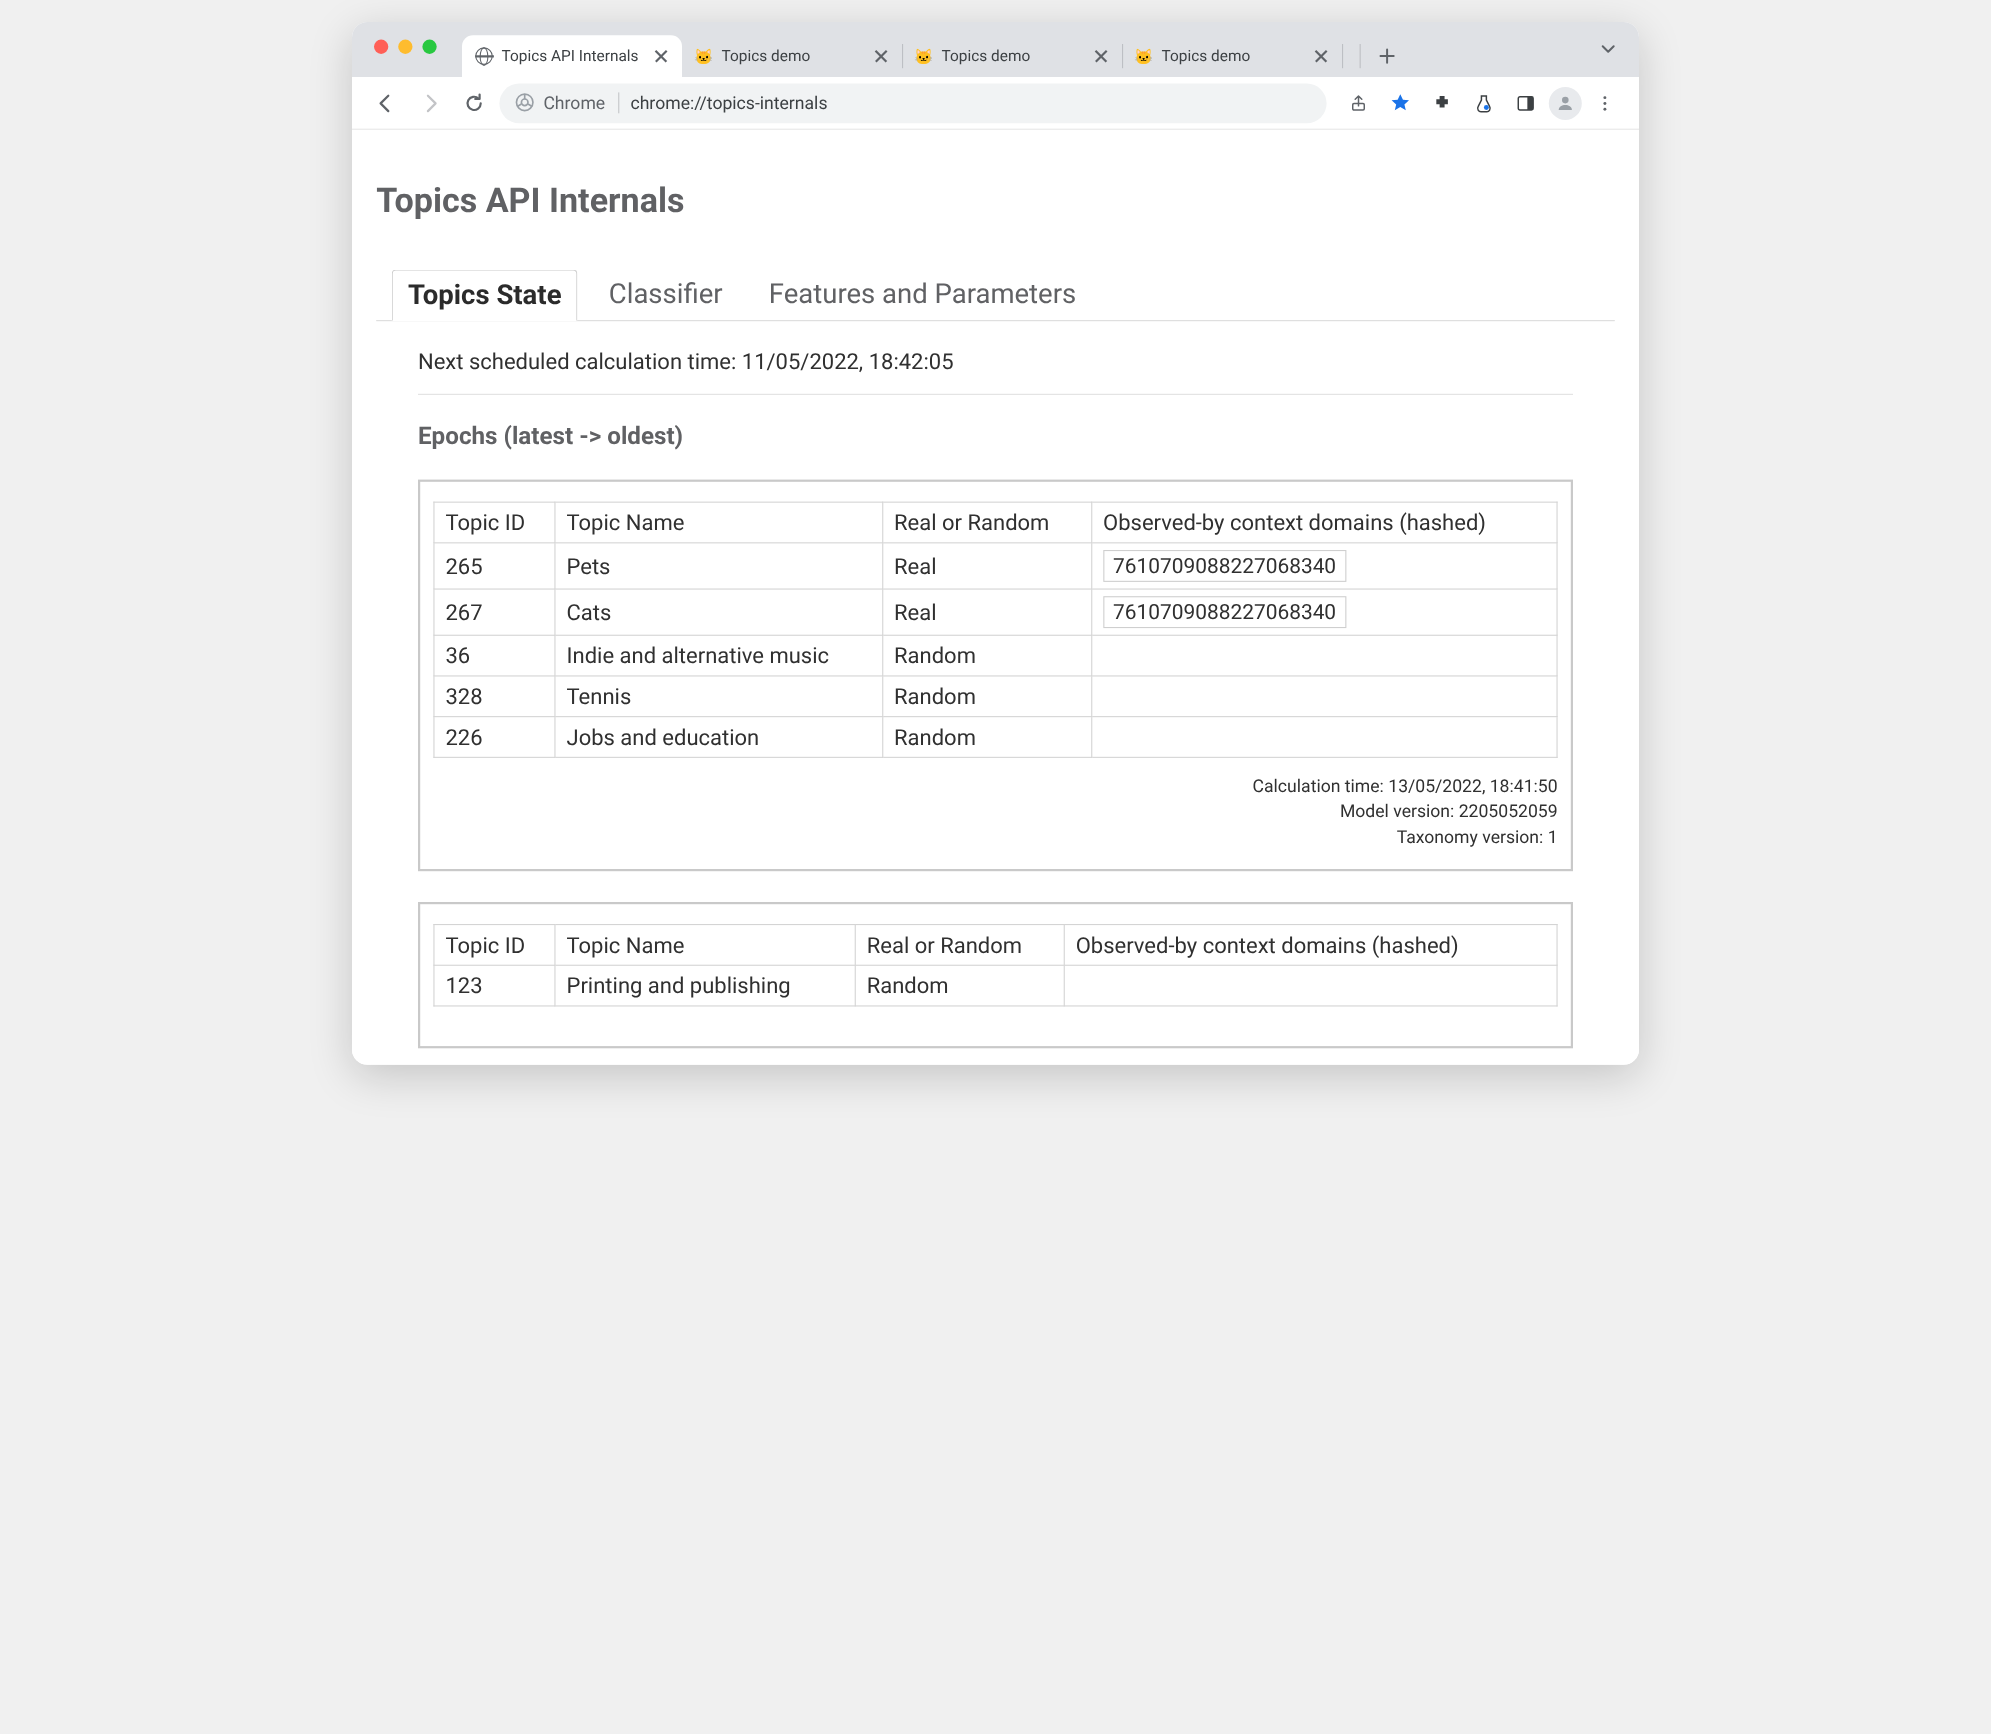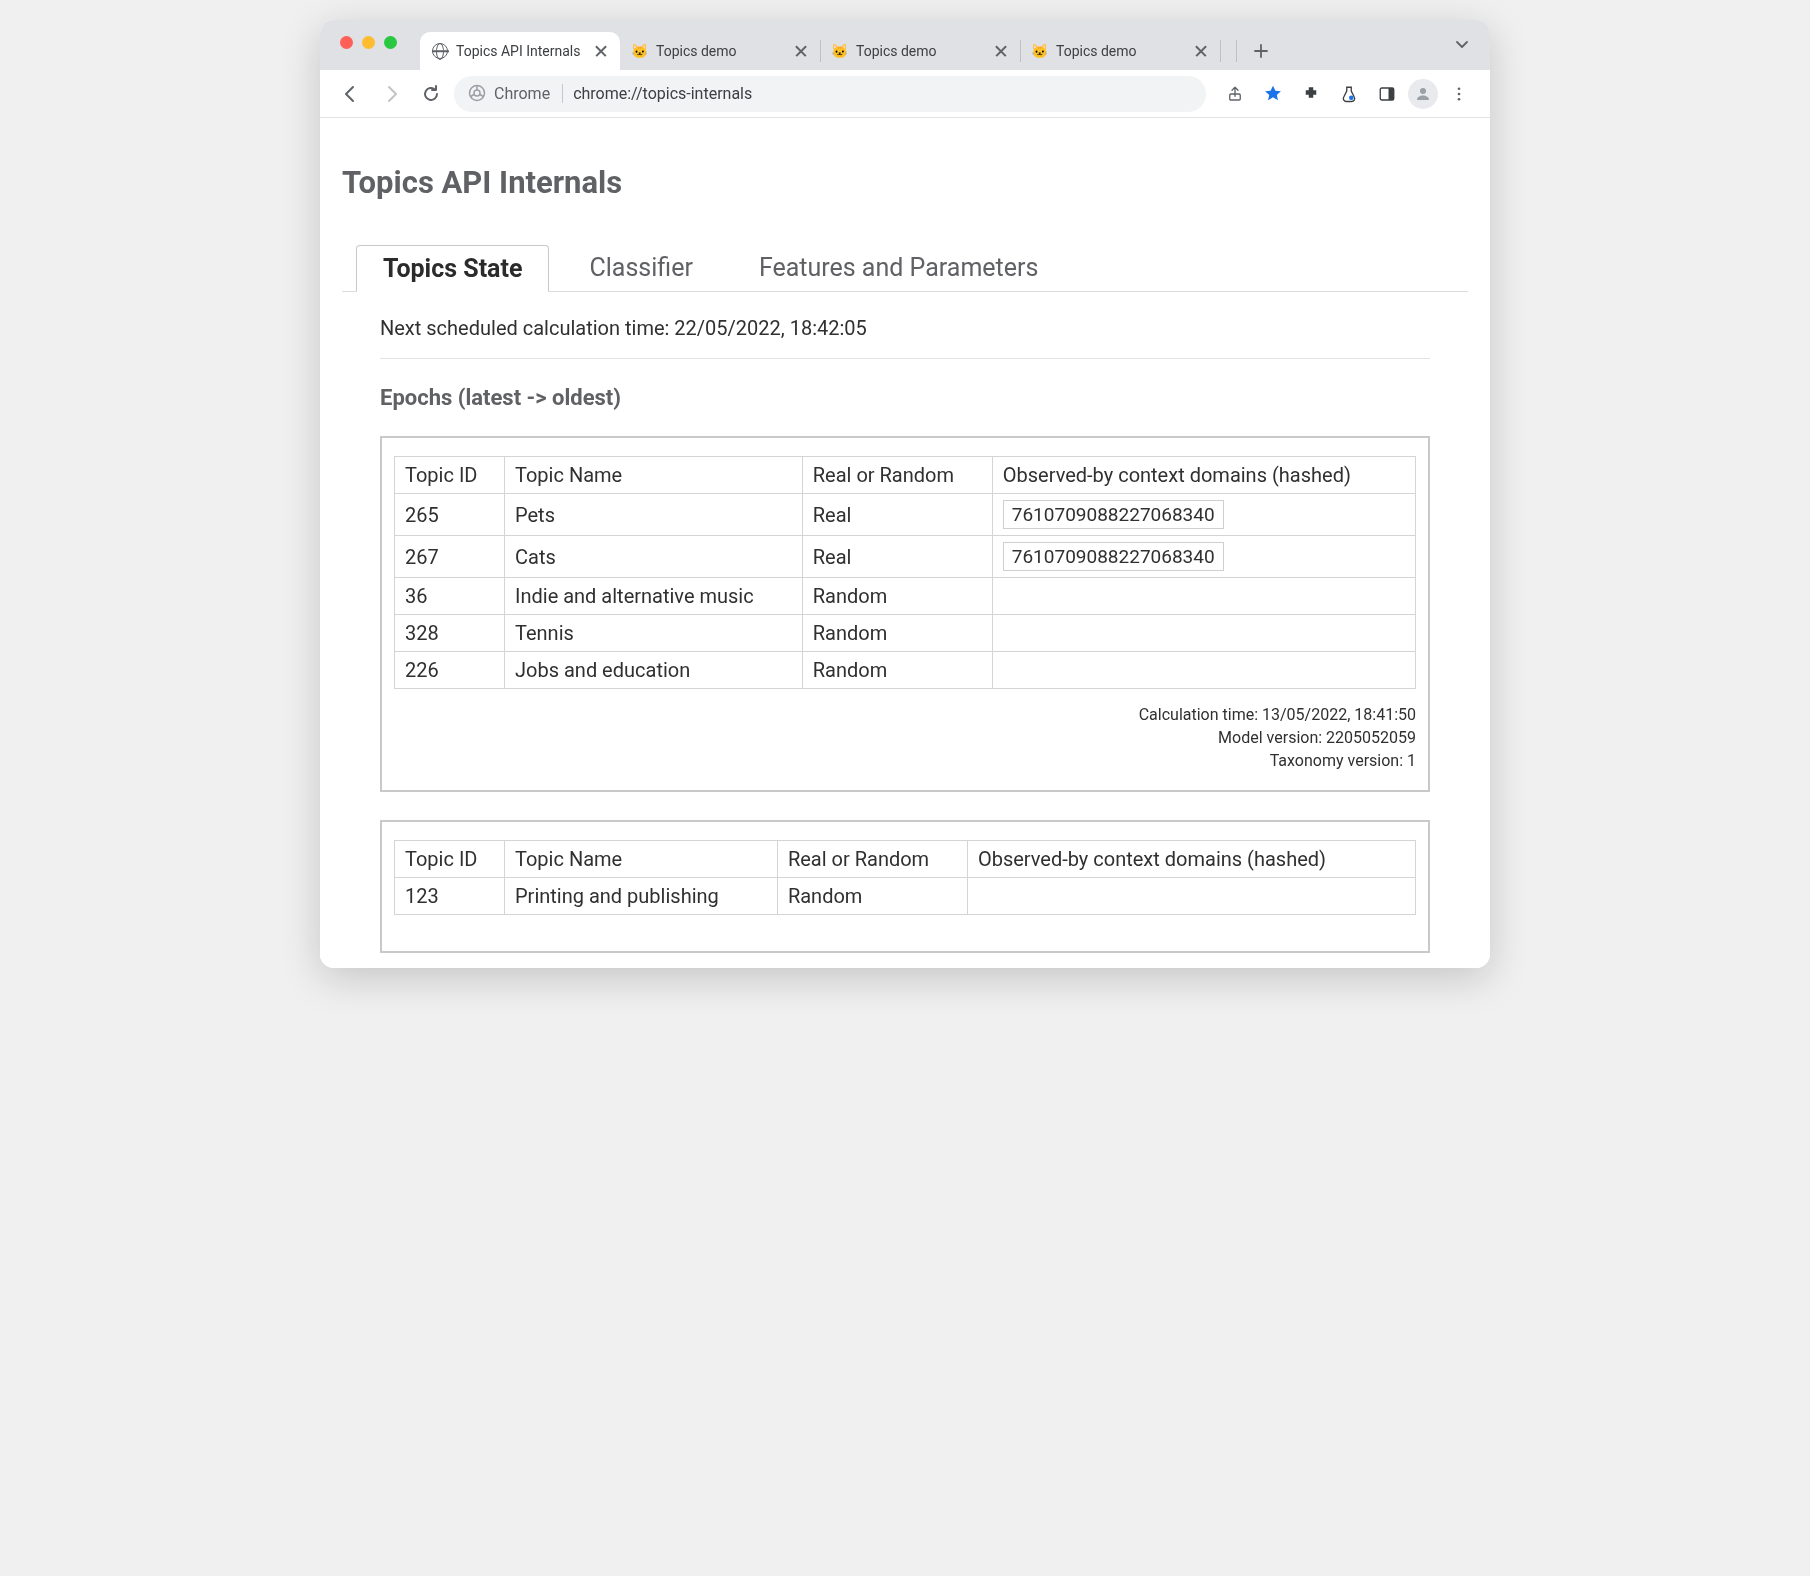--- a/index.html
+++ b/index.html
@@ -119,21 +119,21 @@
   
   .page { background:#fff; padding:46px 22px 0 22px; height:850px; overflow:hidden; }
   h1.page-title{
     font-size:31px; font-weight:700; color:#606164; margin-bottom:44px;
   }
   .content-tabs{
     border-bottom:1px solid #dcdcdc; display:flex; gap:14px; font-size:25px;
     color:#606164; padding-left:14px;
   }
   .ctab{
-    padding:8px 26px; cursor:pointer; position:relative;
+    padding:8px 14px; cursor:pointer; position:relative;
   }
   .ctab.active{
     font-weight:700; color:#2b2b2b;
     border:1px solid #c9c9c9; border-bottom:1px solid #fff;
     background:#fff; border-radius:4px 4px 0 0;
     margin-bottom:-1px;
   }
   .panel{ padding:24px 38px 0 38px; font-size:20px; color:#303030; }
   .next-calc{ margin-bottom:18px; }
   hr.sep{ border:none; border-top:1px solid #e2e2e2; margin:0 0 26px 0;}
@@ -294,21 +294,21 @@
     <h1 class="page-title">Topics API Internals</h1>
 
     <div class="content-tabs">
       <div class="ctab active">Topics State</div>
       <div class="ctab">Classifier</div>
       <div class="ctab">Features and Parameters</div>
     </div>
 
     <div class="panel">
       <div class="next-calc">
-        <span>Next scheduled calculation time: </span><span>22/05/2022, 18:42:05</span>
+        <span>Next scheduled calculation time: </span><span>11/05/2022, 18:42:05</span>
       </div>
       <hr class="sep">
       <div class="epochs-heading">Epochs (latest -&gt; oldest)</div>
 
       <div class="epoch-box">
         <table class="topics">
           <thead>
             <tr>
               <th>Topic ID</th>
               <th>Topic Name</th>

